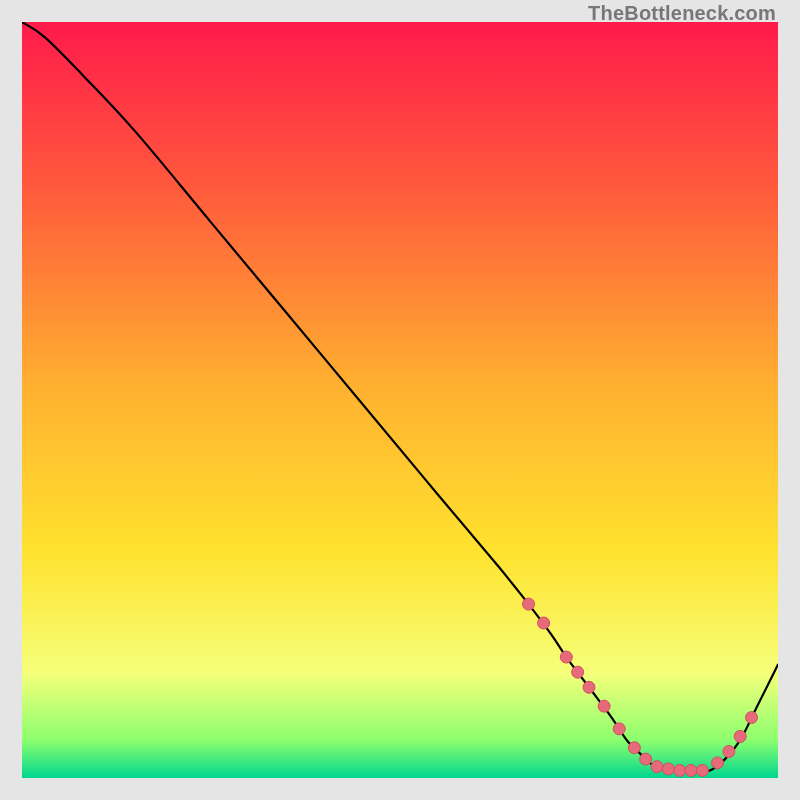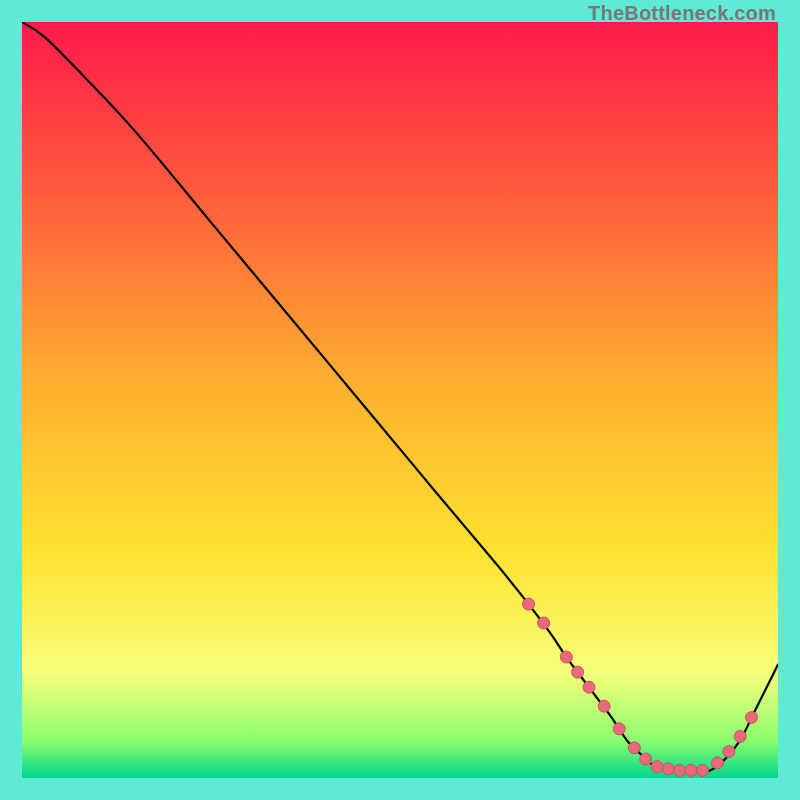--- a/index.html
+++ b/index.html
@@ -8,21 +8,21 @@
     width: 800px;
     height: 800px;
     background: #000;
     overflow: hidden;
     font-family: Arial, Helvetica, sans-serif;
   }
   .stage {
     position: relative;
     width: 800px;
     height: 800px;
-    background: #5eead4;
+    background: #e5e5e5;
   }
   .plot {
     position: absolute;
     left: 22px;
     top: 22px;
     width: 756px;
     height: 756px;
   }
   .plot svg {
     position: absolute;

